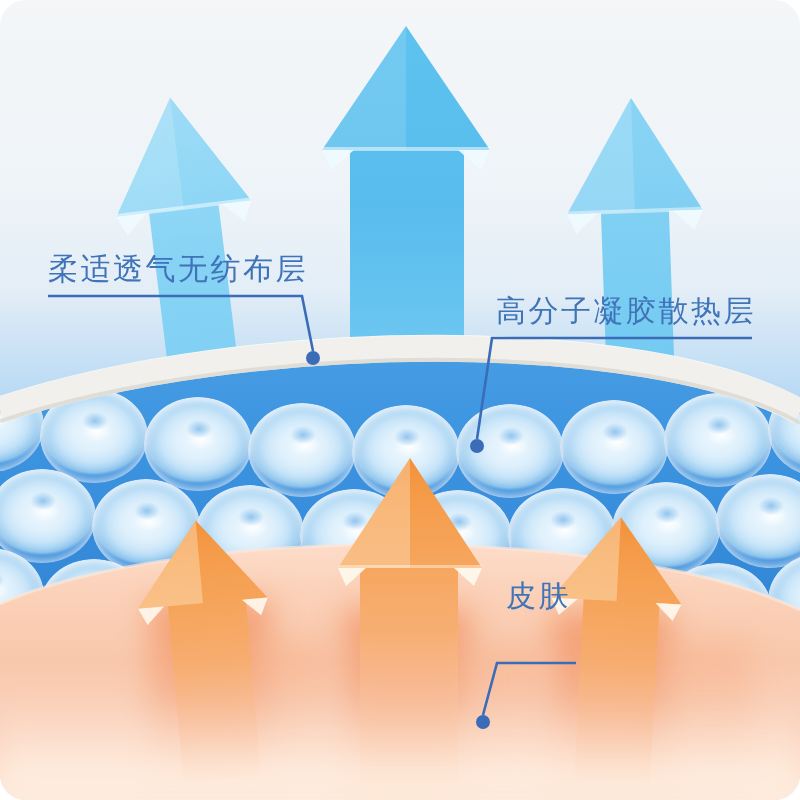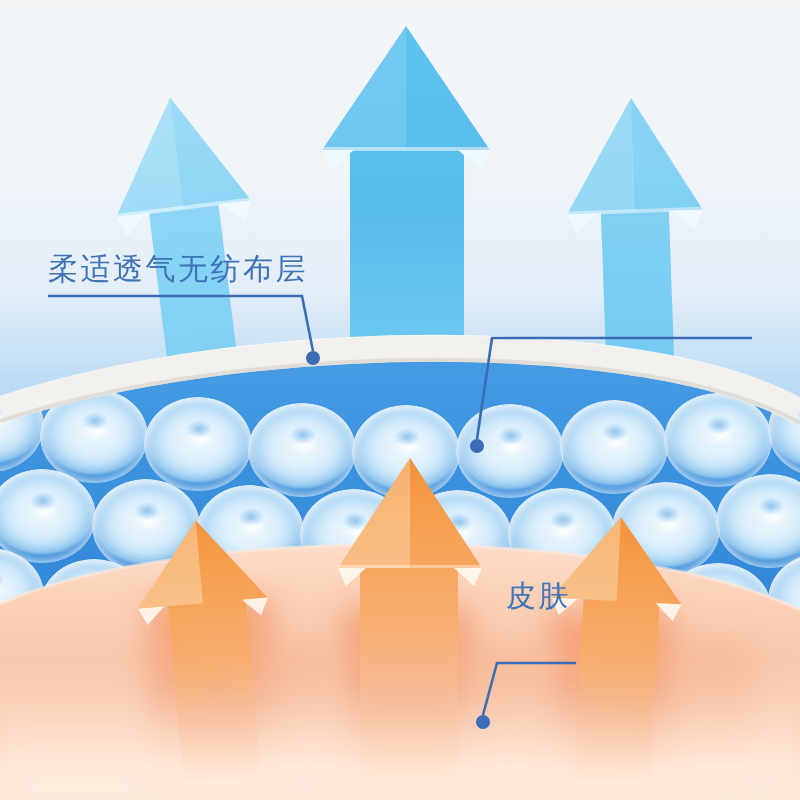--- a/index.html
+++ b/index.html
@@ -1,19 +1,20 @@
 <!DOCTYPE html>
 <html><head>
 <meta charset="utf-8">
 <style>
   html,body{margin:0;padding:0;background:#fff;}
   .stage{
     position:relative;width:800px;height:800px;overflow:hidden;
     font-family:"Liberation Sans","DejaVu Sans",sans-serif;
     background:linear-gradient(180deg,#f4f6f8 0%,#eff4f8 22%,#e4eef7 36%,#d7e8f6 47%,#cfe4f6 56%,#cfe4f6 100%);
+    border-radius:26px;
   }
   .layer{position:absolute;left:0;top:0;width:800px;height:800px;}
   
   .sky-tint{
     position:absolute;left:-20px;top:292px;width:840px;height:126px;
     background:linear-gradient(180deg,rgba(176,214,244,0) 0%,rgba(176,214,244,.45) 55%,rgba(168,209,243,.8) 100%);
     filter:blur(6px);
   }
   
   #gel{
@@ -208,15 +209,16 @@
       <path d="M752,338 L492,338 L477,439" fill="none" stroke-width="2.6" stroke="#3a6cb8"></path>
       <circle cx="477" cy="446" r="7" fill="#3a6cb8"></circle>
     </g>
     <g>
       <path d="M576,663 L497,663 L483,715" fill="none" stroke-width="2.6" stroke="#3a6cb8"></path>
       <circle cx="483" cy="722" r="7" fill="#3a6cb8"></circle>
     </g>
   </svg>
 
   <div class="label" style="left:48px;top:252px">柔适透气无纺布层</div>
+  <div class="label" style="left:496px;top:294px">高分子凝胶散热层</div>
   <div class="label" style="left:506px;top:579px">皮肤</div>
 
 </div>
 
 </body></html>

